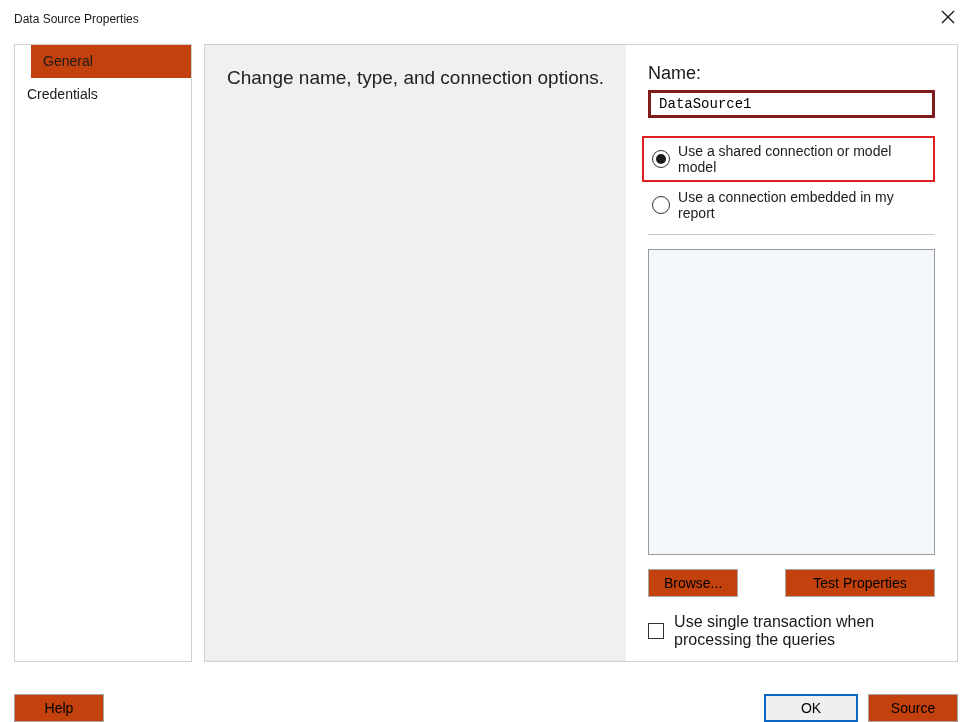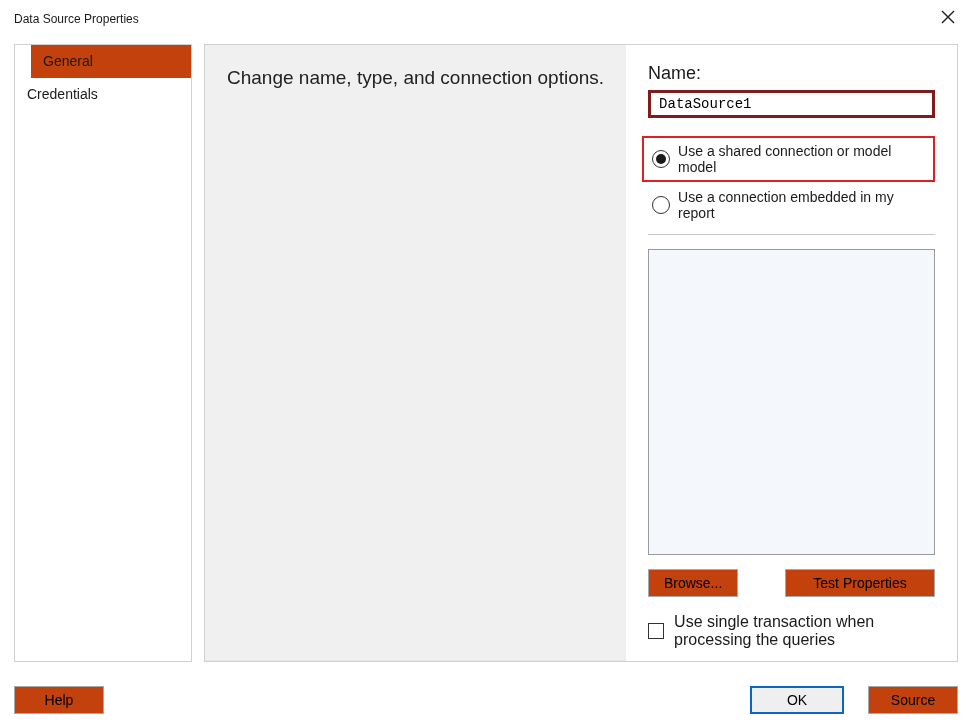--- a/index.html
+++ b/index.html
@@ -163,28 +163,28 @@
     width: 16px;
     height: 16px;
     border: 1.5px solid #333;
     background: #fff;
     flex-shrink: 0;
   }
   .footer {
     position: absolute;
     left: 0;
     right: 0;
-    bottom: 8px;
+    bottom: 0;
     padding: 0 14px;
     display: flex;
     justify-content: space-between;
   }
   .footer-right {
     display: flex;
-    gap: 24px;
+    gap: 10px;
   }
   .btn-primary {
     border: 2px solid #0a66c2;
     background: #efefef;
     padding: 4px 14px;
     font-size: 14px;
     font-family: inherit;
     cursor: pointer;
     min-width: 94px;
     height: 28px;

